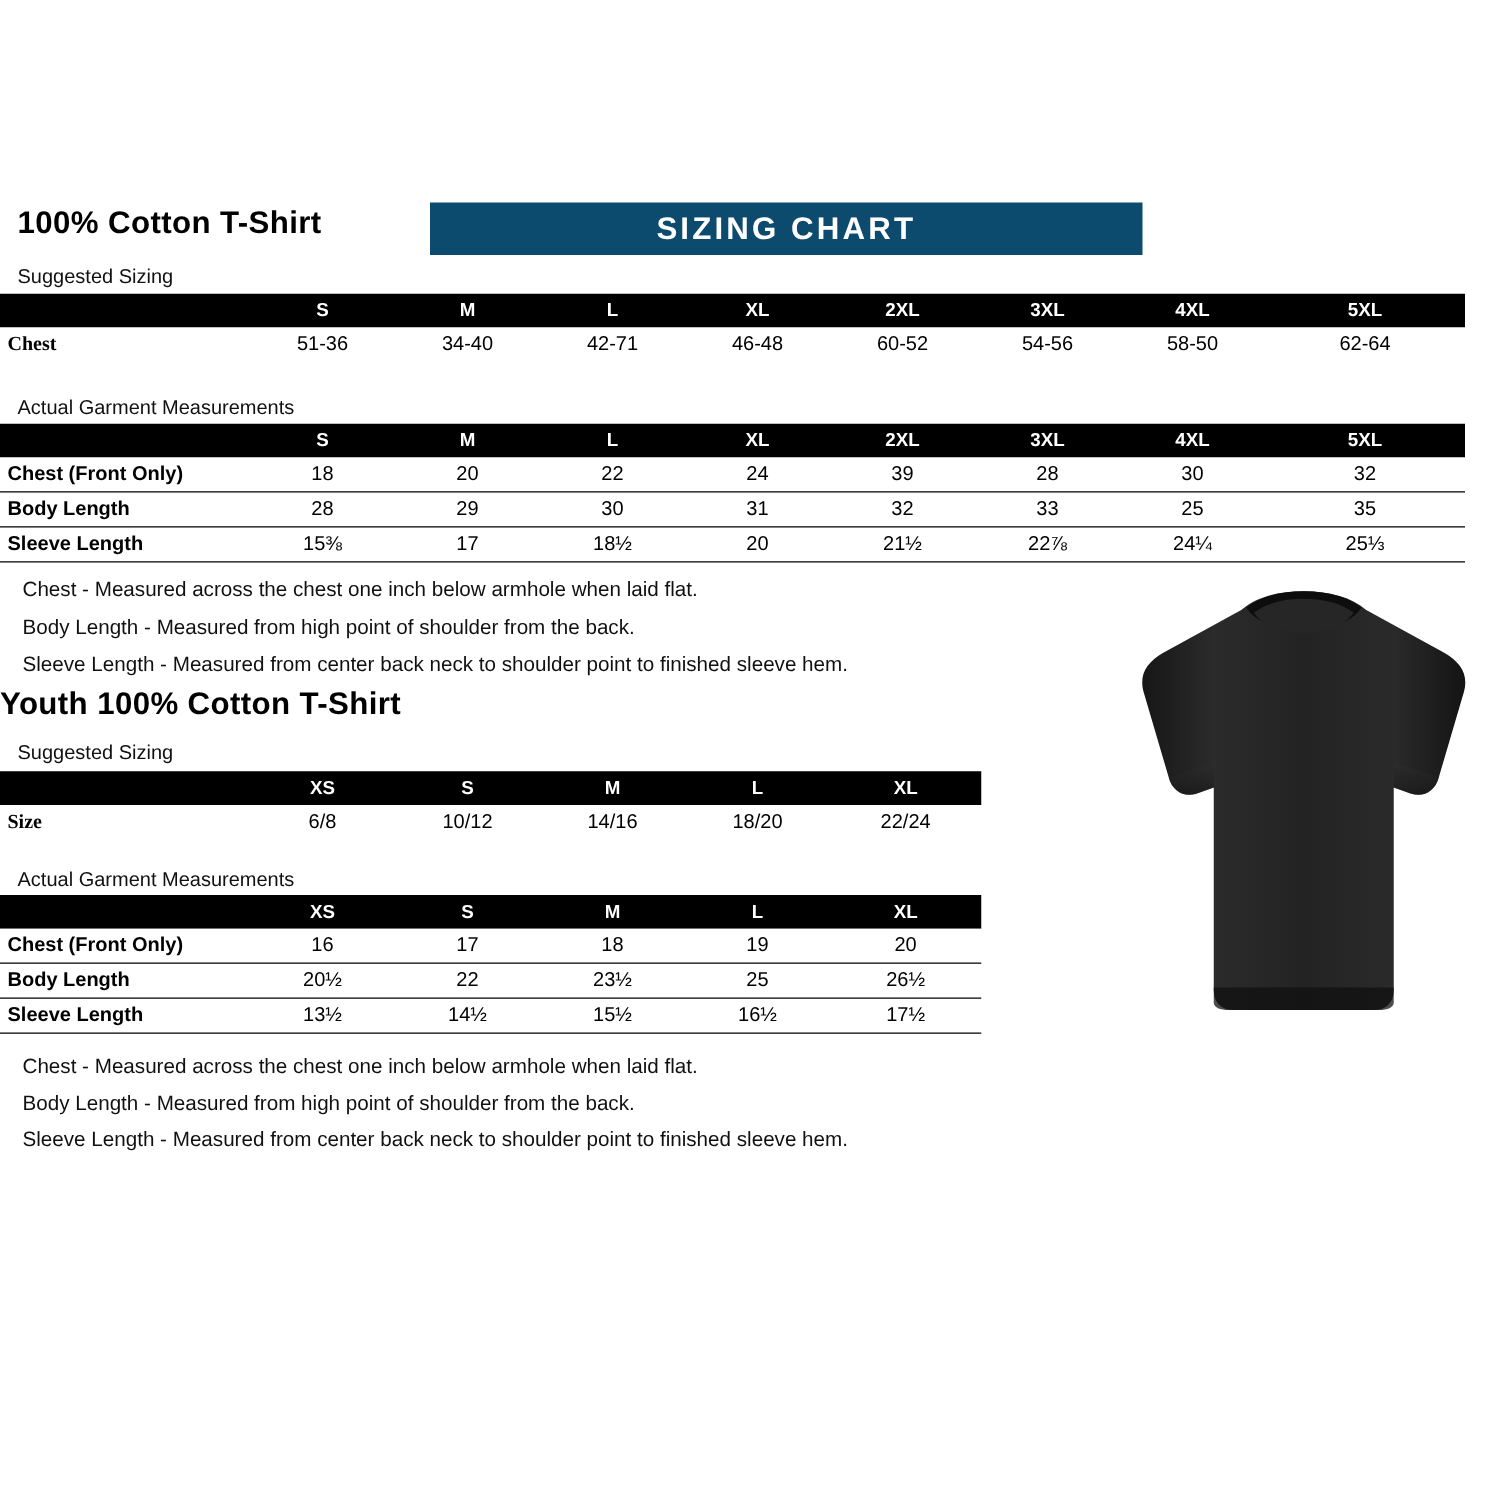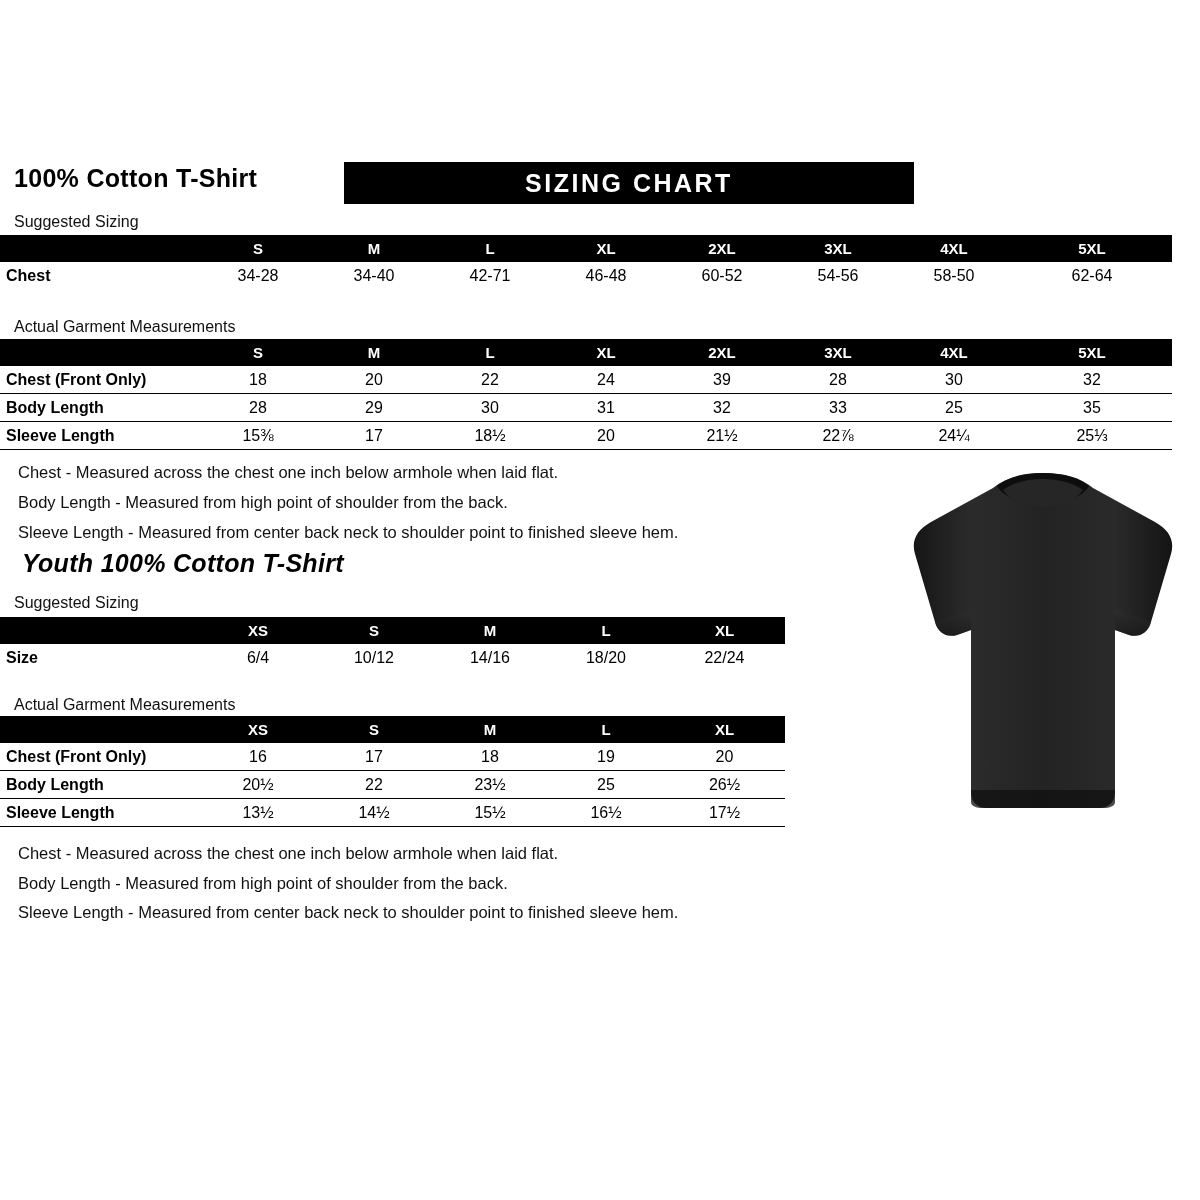--- a/index.html
+++ b/index.html
@@ -38,21 +38,21 @@
     font-weight: 600;
     letter-spacing: 0.3px;
     white-space: nowrap;
   }
   .sizing-banner {
     position: absolute;
     left: 330px;
     top: 0px;
     width: 570px;
     height: 42px;
-    background: #000000;
+    background: #0c4a6e;
   }
   .sizing-banner span {
     position: absolute;
     left: 0; right: 0;
     top: 7px;
     text-align: center;
     color: #ffffff;
     font-size: 25px;
     font-weight: 700;
     letter-spacing: 2.5px;
@@ -97,40 +97,39 @@
   }
   table.chart tbody td.lbl {
     text-align: left;
     padding-left: 6px;
     font-weight: bold;
     font-size: 16px;
   }
   table.chart tbody tr.ruled td {
     border-bottom: 1px solid #000000;
   }
-  .one-row tbody td.lbl { font-weight: bold; }
+  .one-row tbody td.lbl { font-weight: bold; font-family: Liberation Serif, serif; }
 
   
   .note {
     position: absolute;
     font-size: 16.5px;
     color: #111111;
     white-space: nowrap;
   }
 
   
   .youth-title {
     position: absolute;
-    left: 22px;
+    left: 0;
     top: 549px;
     font-size: 25px;
     font-weight: 600;
     letter-spacing: 0.3px;
     white-space: nowrap;
-    font-style: italic;
   }
 
   
   .shirt-wrap {
     position: absolute;
     left: 893px;
     top: 470px;
     width: 300px;
     height: 350px;
   }
@@ -170,21 +169,21 @@
         <td>XL</td>
         <td>2XL</td>
         <td>3XL</td>
         <td>4XL</td>
         <td>5XL</td>
       </tr>
     </thead>
     <tbody>
       <tr>
         <td class="lbl">Chest</td>
-        <td>34-28</td>
+        <td>51-36</td>
         <td>34-40</td>
         <td>42-71</td>
         <td>46-48</td>
         <td>60-52</td>
         <td>54-56</td>
         <td>58-50</td>
         <td>62-64</td>
       </tr>
     </tbody>
   </table>
@@ -276,21 +275,21 @@
         <td>XS</td>
         <td>S</td>
         <td>M</td>
         <td>L</td>
         <td>XL</td>
       </tr>
     </thead>
     <tbody>
       <tr>
         <td class="lbl">Size</td>
-        <td>6/4</td>
+        <td>6/8</td>
         <td>10/12</td>
         <td>14/16</td>
         <td>18/20</td>
         <td>22/24</td>
       </tr>
     </tbody>
   </table>
 
   <div class="section-label" style="left:14px; top:696px;">Actual Garment Measurements</div>
 

